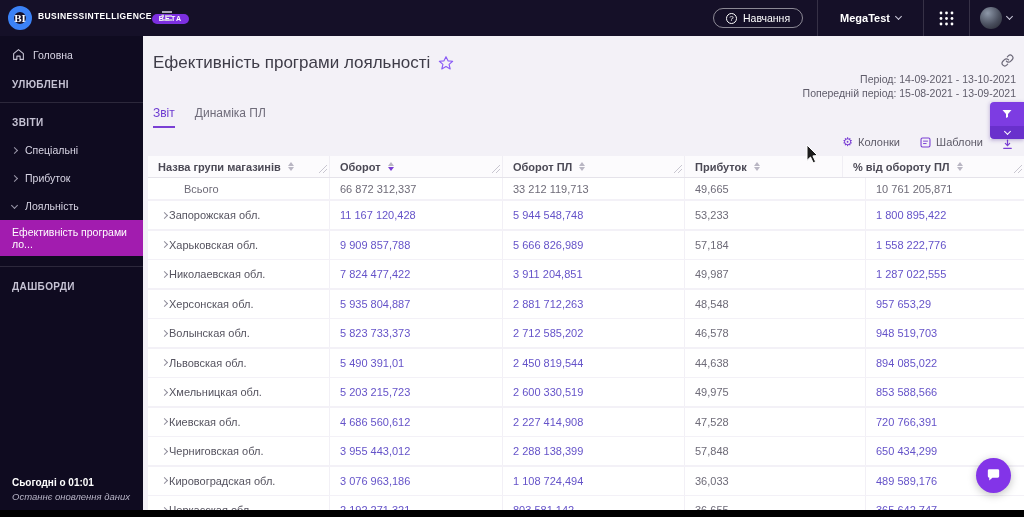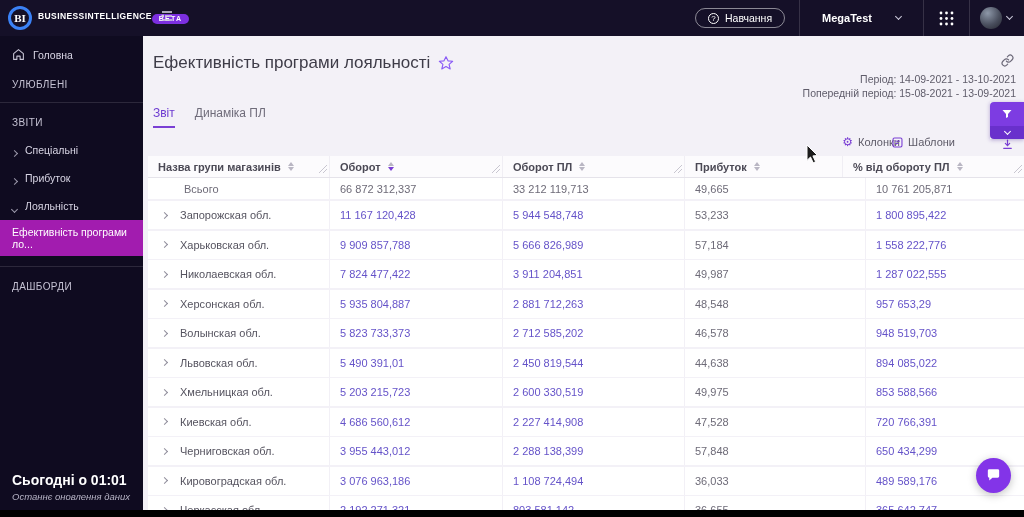--- a/index.html
+++ b/index.html
@@ -2,45 +2,45 @@
 <html><head>
 <meta charset="utf-8">
 <style>
   *{box-sizing:border-box;margin:0;padding:0}
   body{font-family:"Liberation Sans",sans-serif;background:#888}
   .screen{position:relative;width:1024px;height:517px;background:#f3f1f7;overflow:hidden}
 
   
   .topbar{position:absolute;left:0;top:0;width:1024px;height:36px;background:#151028;display:flex;align-items:center;z-index:6}
   .logo-row{width:143px;display:flex;align-items:center;gap:6px;padding-left:8px;background:#151028;height:100%}
-  .logo-circle{width:24px;height:24px;border:3px solid #3b82f6;border-radius:50%;color:#fff;font-family:"Liberation Serif",serif;font-weight:bold;font-size:11px;display:flex;align-items:center;justify-content:center;flex:0 0 auto}
+  .logo-circle{width:24px;height:24px;border:6px solid #3b82f6;border-radius:50%;color:#fff;font-family:"Liberation Serif",serif;font-weight:bold;font-size:11px;display:flex;align-items:center;justify-content:center;flex:0 0 auto}
   .logo-text{display:flex;line-height:8px}
   .logo-text .ln{color:#fff;font-size:8.5px;font-weight:bold;letter-spacing:.4px}
   .beta{background:#7c2fe0;color:#fff;font-size:7px;font-weight:bold;letter-spacing:1.2px;border-radius:7px;padding:1px 7px;margin-top:2px;align-self:flex-end}
   .tb-toggle{margin-left:16px;cursor:pointer}
   .tb-right{margin-left:auto;display:flex;align-items:center;height:100%}
   .pill{display:flex;align-items:center;gap:6px;border:1px solid rgba(255,255,255,.5);border-radius:11px;color:#fff;font-size:10.5px;padding:3px 12px;margin-right:14px;cursor:pointer}
   .qcircle{width:11px;height:11px;border:1px solid #fff;border-radius:50%;font-size:8px;display:flex;align-items:center;justify-content:center}
   .tbsep{width:1px;height:36px;background:rgba(255,255,255,.14)}
-  .workspace{display:flex;align-items:center;gap:24px;color:#fff;font-size:11px;font-weight:bold;padding:0 22px;cursor:pointer}
+  .workspace{display:flex;align-items:center;gap:6px;color:#fff;font-size:11px;font-weight:bold;padding:0 22px;cursor:pointer}
   .gridbtn{padding:0 14px;cursor:pointer;display:flex;align-items:center}
   .avatarbox{display:flex;align-items:center;gap:5px;padding:0 12px 0 10px;cursor:pointer}
   .avatar{width:22px;height:22px;border-radius:50%;background:radial-gradient(circle at 35% 28%,#8d97a8,#4a4f5e 55%,#23242e)}
   .chev-w{width:5px;height:5px;border-right:1.3px solid #cfccdd;border-bottom:1.3px solid #cfccdd;transform:rotate(45deg);margin-top:-3px}
 
   
   .sidebar{position:absolute;left:0;top:36px;width:143px;height:474px;background:#0f0b20;z-index:5}
-  .side-item{display:flex;align-items:flex-end;gap:8px;color:#d8d5e4;font-size:10.5px;padding:8px 12px;cursor:pointer}
-  .side-section{color:#c6c3d4;font-size:10px;font-weight:normal;letter-spacing:.4px;padding:10px 12px 8px}
+  .side-item{display:flex;align-items:center;gap:8px;color:#d8d5e4;font-size:10.5px;padding:8px 12px;cursor:pointer}
+  .side-section{color:#c6c3d4;font-size:10px;font-weight:bold;letter-spacing:.4px;padding:10px 12px 8px}
   .side-div{height:1px;background:rgba(255,255,255,.12);margin:4px 0}
   .chev-r{width:5px;height:5px;border-right:1.4px solid #9c99ab;border-bottom:1.4px solid #9c99ab;transform:rotate(-45deg);flex:0 0 auto}
   .chev-d{width:5px;height:5px;border-right:1.4px solid #9c99ab;border-bottom:1.4px solid #9c99ab;transform:rotate(45deg);margin-top:-2px;flex:0 0 auto}
   .side-item.selected{background:#a21caf;color:#fff;padding:6px 12px;font-size:10.5px}
   .side-footer{position:absolute;bottom:8px;left:12px}
-  .side-footer .t{color:#fff;font-size:14px;font-weight:bold}
+  .side-footer .t{color:#fff;font-size:10px;font-weight:bold}
   .side-footer .l{color:#b5b2c4;font-size:9.5px;font-style:italic;margin-top:3px}
 
   
   .content{position:absolute;left:143px;top:36px;right:0;bottom:0}
   .page-title{position:absolute;left:10px;top:17px;font-size:17px;color:#3e3c48;font-weight:400;display:flex;align-items:center;gap:8px}
   .meta{position:absolute;right:8px;top:36px;text-align:right;color:#5f5c6a;font-size:10.5px;line-height:14px}
   .link-ic{position:absolute;right:10px;top:17px;cursor:pointer}
   .tabs{position:absolute;left:10px;top:70px;display:flex;gap:20px;font-size:12px}
   .tab{color:#6f6c7a;padding-bottom:6px;cursor:pointer}
   .tab.active{color:#6d3bd1;font-weight:normal;border-bottom:2.5px solid #7a3fd4}
@@ -65,21 +65,21 @@
   .th:last-child{border-right:0}
   .th .rsz{position:absolute;right:2px;bottom:2px;cursor:col-resize}
   .sort{display:inline-flex;flex-direction:column;gap:1.5px;margin-left:7px}
   .sort .up{width:0;height:0;border-left:3.5px solid transparent;border-right:3.5px solid transparent;border-bottom:4px solid #b9b6c3}
   .sort .down{width:0;height:0;border-left:3.5px solid transparent;border-right:3.5px solid transparent;border-top:4px solid #b9b6c3}
   .sort.active .down{border-top-color:#7a3fd4}
   .trow{display:flex;background:#fff;height:28px;margin-bottom:1.5px;align-items:stretch}
   .trow.total{height:21px;margin-bottom:2px}
   .td{display:flex;align-items:center;padding-left:10px;font-size:11px;color:#6e6b78;border-right:1px solid #f2f0f6;overflow:hidden;white-space:nowrap}
   .td:last-child{border-right:0}
-  .td.name{color:#55535f;gap:13px;padding-left:14px}
+  .td.name{color:#55535f;gap:2px;padding-left:14px}
   .td.name .lbl{cursor:default}
   .td.link{color:#6553c9;cursor:pointer}
   .td.total-name{padding-left:36px}
   .chev-row{width:5px;height:5px;border-right:1.4px solid #8f8c9a;border-bottom:1.4px solid #8f8c9a;transform:rotate(-45deg);flex:0 0 auto;cursor:pointer}
 
   
   .chat-fab{position:absolute;left:976px;top:458px;width:35px;height:35px;border-radius:50%;background:#8334e8;display:flex;align-items:center;justify-content:center;box-shadow:0 2px 8px rgba(0,0,0,.25);z-index:20;cursor:pointer}
   .bottom-bar{position:absolute;left:0;bottom:0;width:1024px;height:7px;background:#000;z-index:30}
   .cursor{position:absolute;left:806px;top:144px;z-index:40;pointer-events:none}
 </style>
@@ -195,21 +195,21 @@
     <div class="tabs">
       <div class="tab active">Звіт</div>
       <div class="tab">Динаміка ПЛ</div>
     </div>
 
 
     <div class="tool-btn" style="right:124px">
       <span class="gear-g">⚙</span>
       <span>Колонки</span>
     </div>
-    <div class="tool-btn" style="right:69px">
+    <div class="tool-btn" style="right:41px">
       <svg width="11" height="11" viewBox="0 0 16 16">
           <rect x="1.5" y="1.5" width="13" height="13" rx="2" fill="none" stroke="#7a3fd4" stroke-width="1.6"></rect>
           <line x1="4.5" y1="6" x2="11.5" y2="6" stroke="#7a3fd4" stroke-width="1.4"></line>
           <line x1="4.5" y1="9.5" x2="9.5" y2="9.5" stroke="#7a3fd4" stroke-width="1.4"></line>
         </svg>
       <span>Шаблони</span>
     </div>
     <span class="dl-btn">
       <svg width="13" height="13" viewBox="0 0 24 24" fill="none" stroke="#7a3fd4" stroke-width="2.2" stroke-linecap="round" stroke-linejoin="round">
           <path d="M12 4v10"></path>

